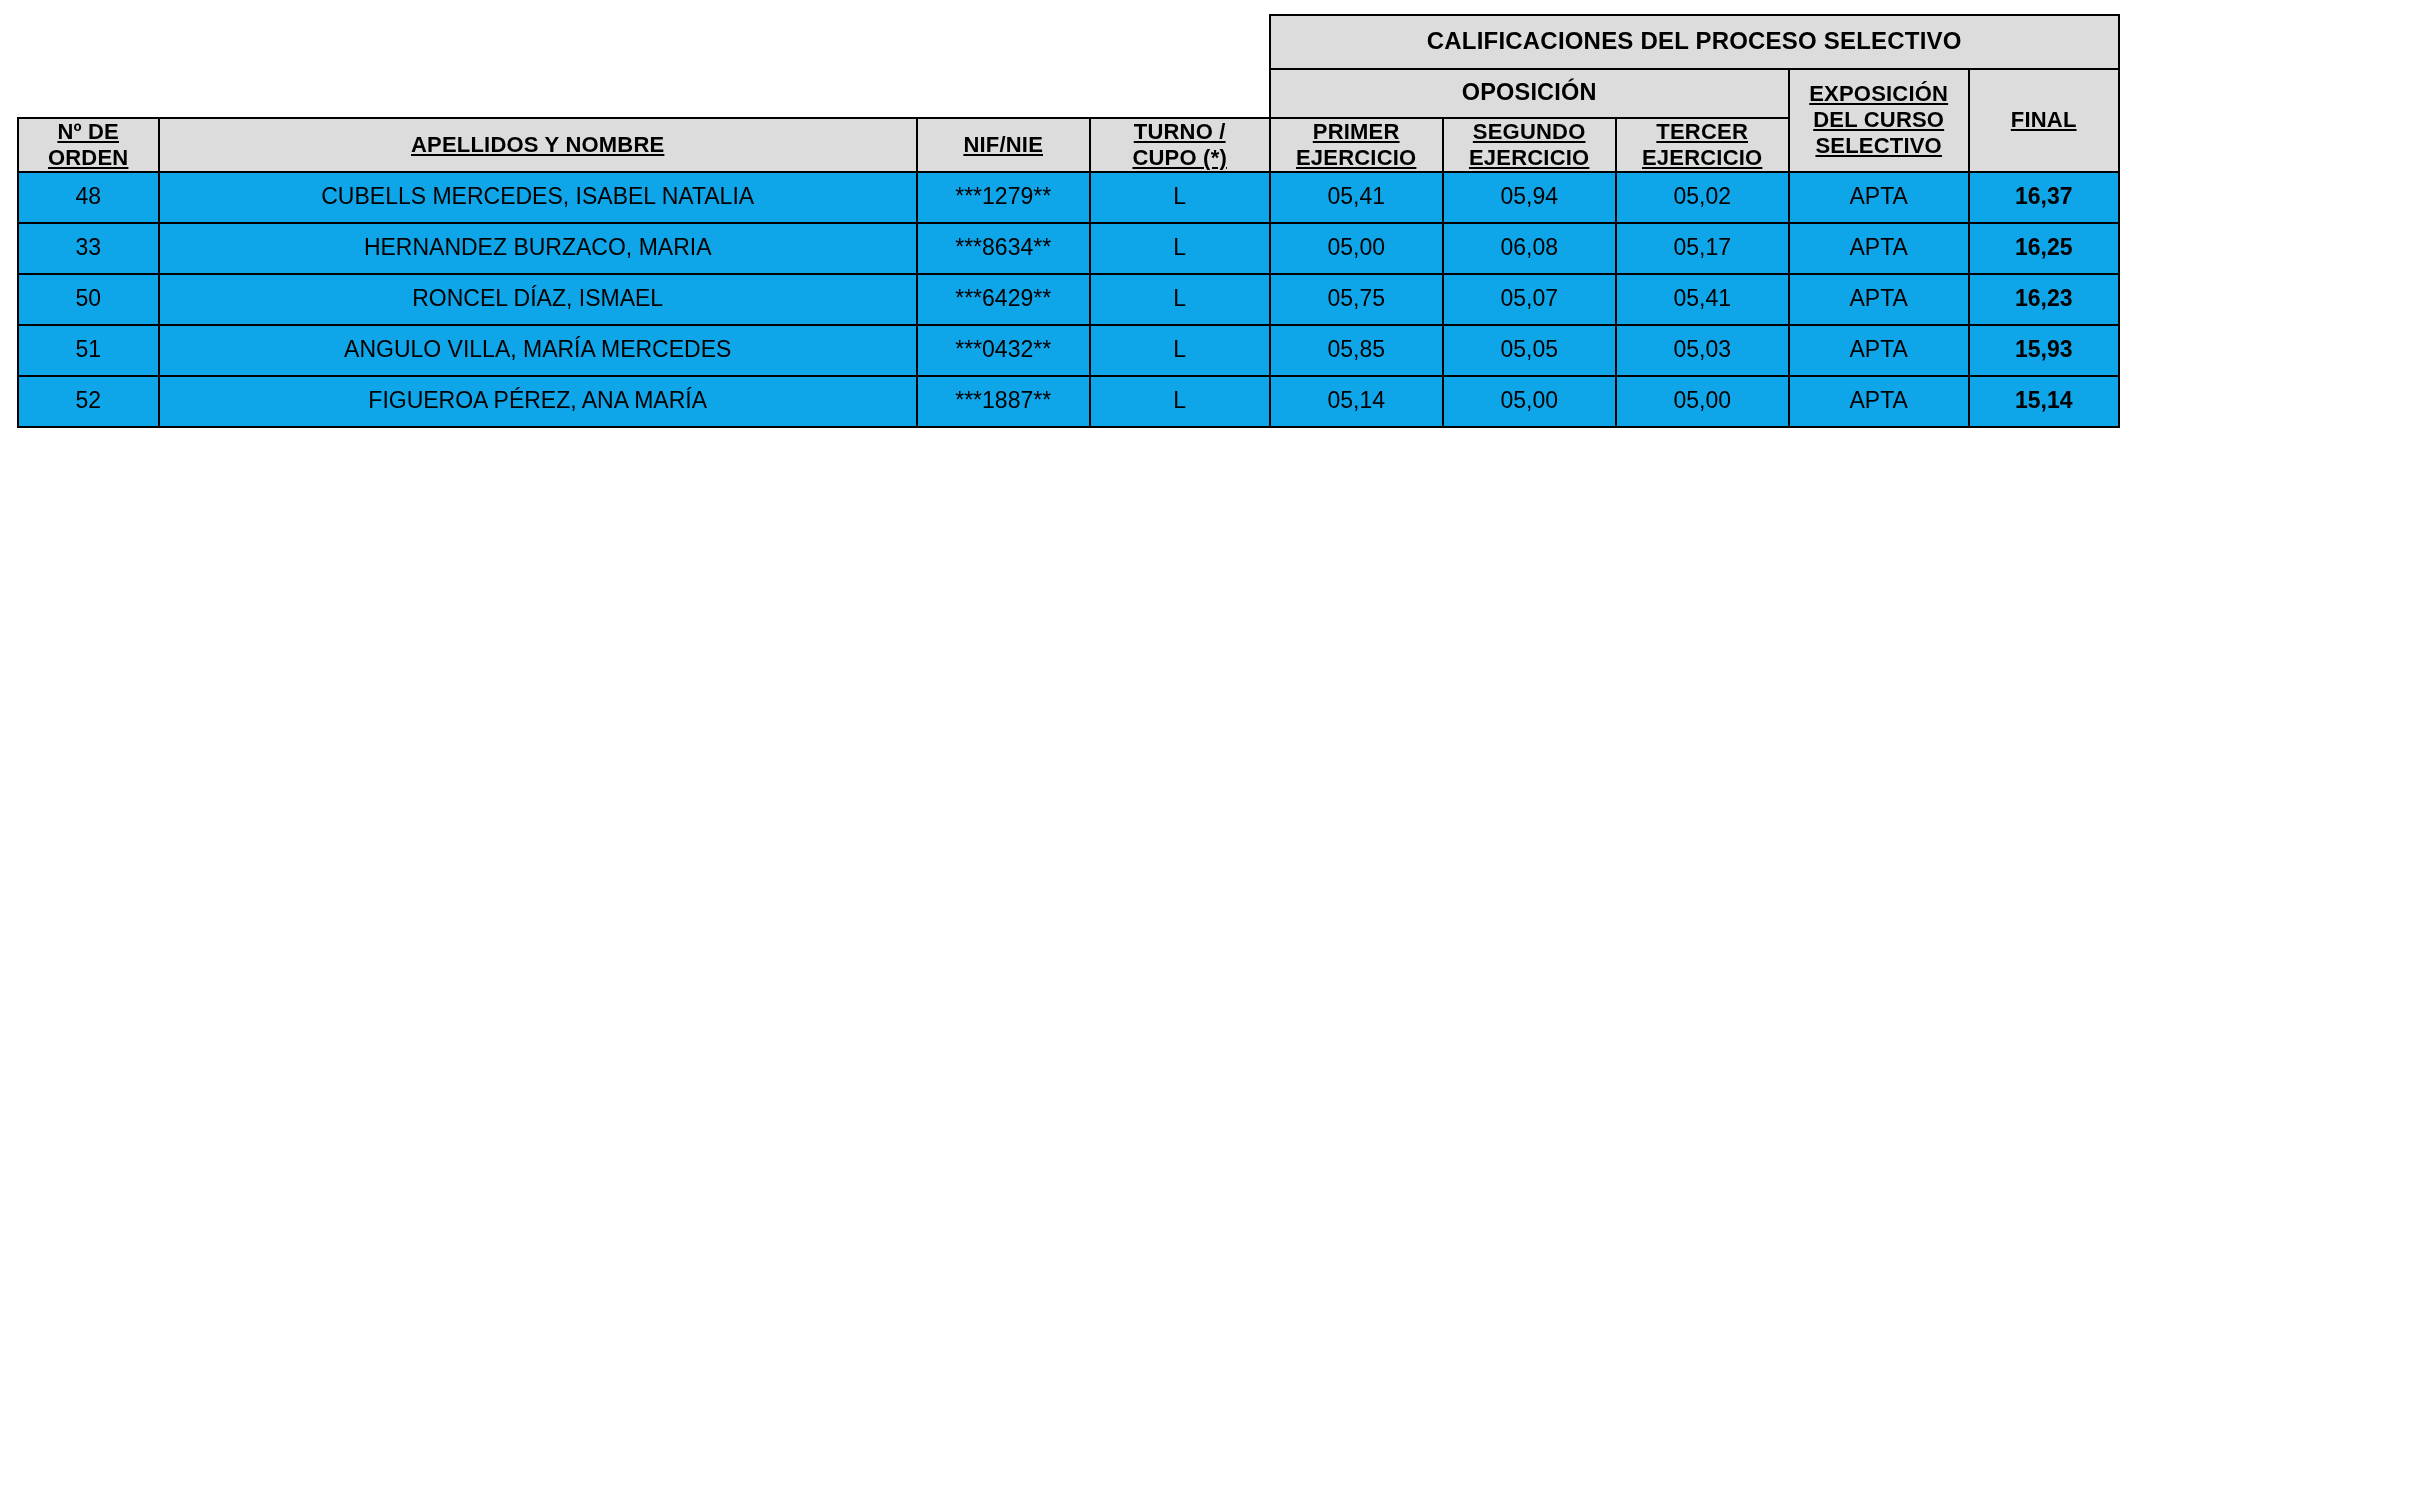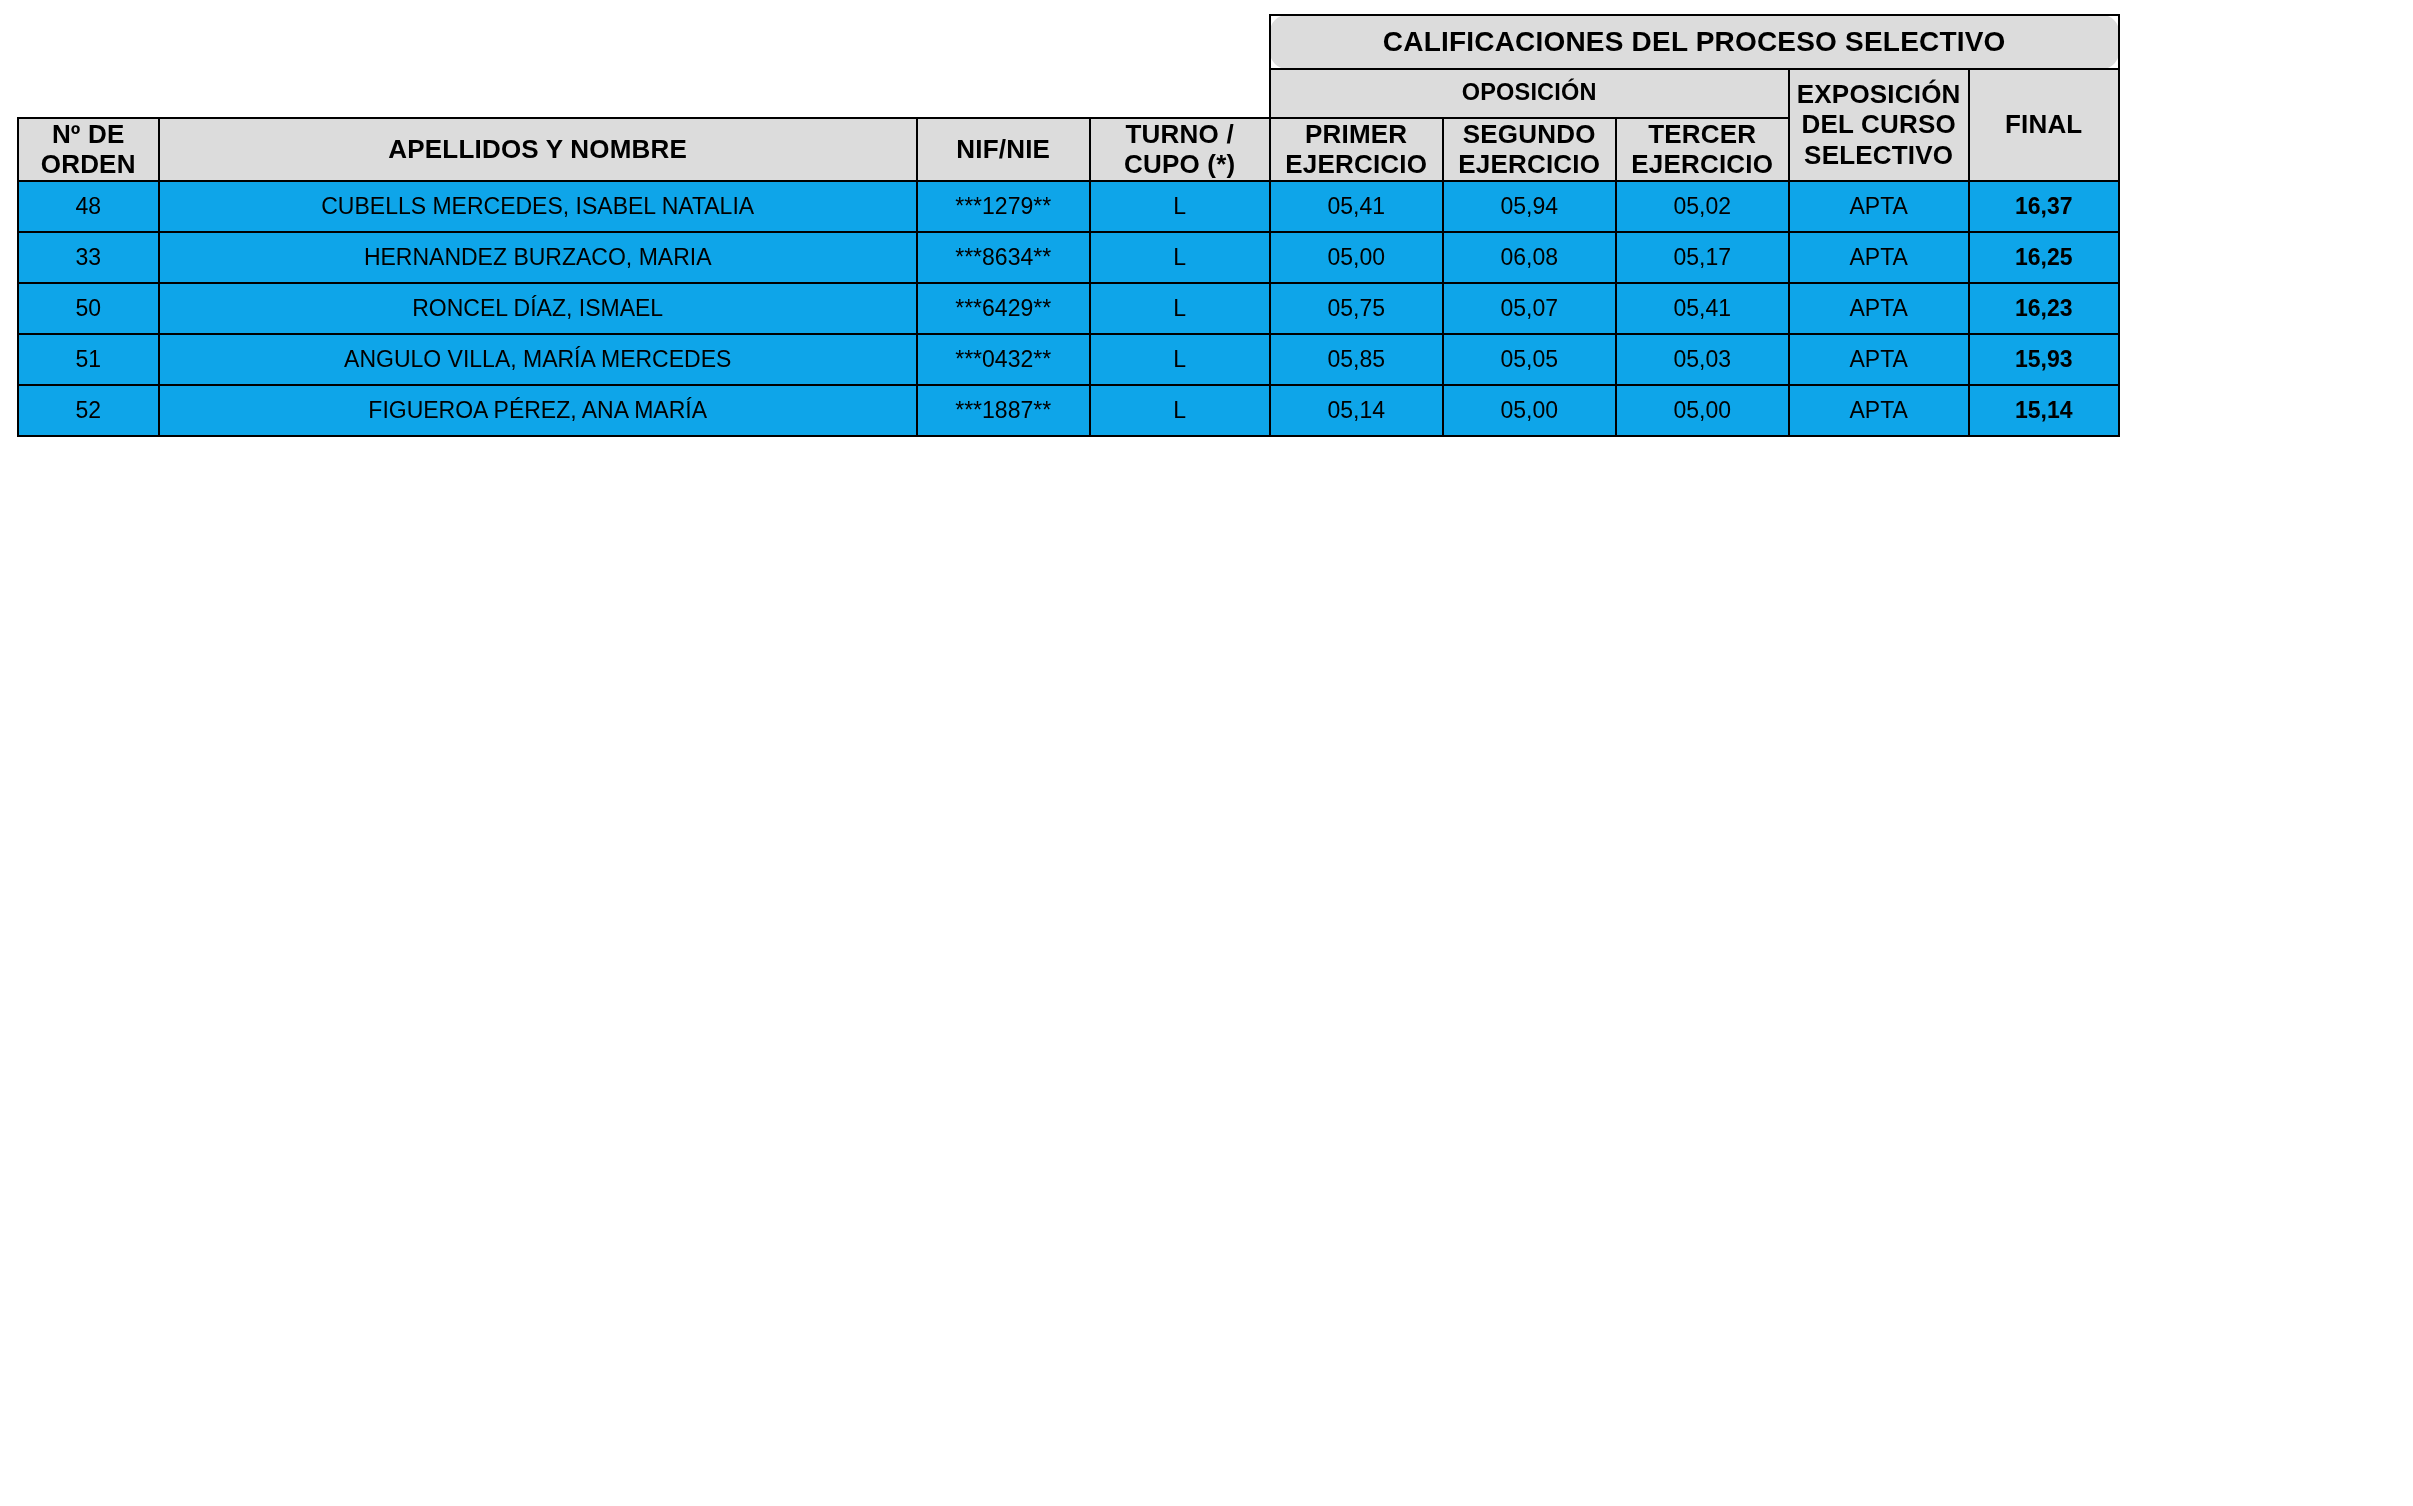--- a/index.html
+++ b/index.html
@@ -34,30 +34,30 @@
     line-height: 1.18;
   }
   
   thead th {
     background: #dcdcdc;
     font-weight: bold;
     letter-spacing: 0.2px;
   }
   .h-top {
     height: 52px;
-    font-size: 28px;
-    border-radius: 17px;
+    font-size: 24px;
   }
   .h-mid {
     height: 47px;
     font-size: 23.5px;
   }
   .h-col {
-    font-size: 26px;
+    font-size: 22px;
     padding: 3px 4.5px;
+    text-decoration: underline;
   }
   .spacer-cell {
     border: none !important;
     background: transparent !important;
   }
   
   .c-orden   { width: 141px; }
   .c-nombre  { width: 758px; }
   .c-nif     { width: 173px; }
   .c-turno   { width: 180px; }

